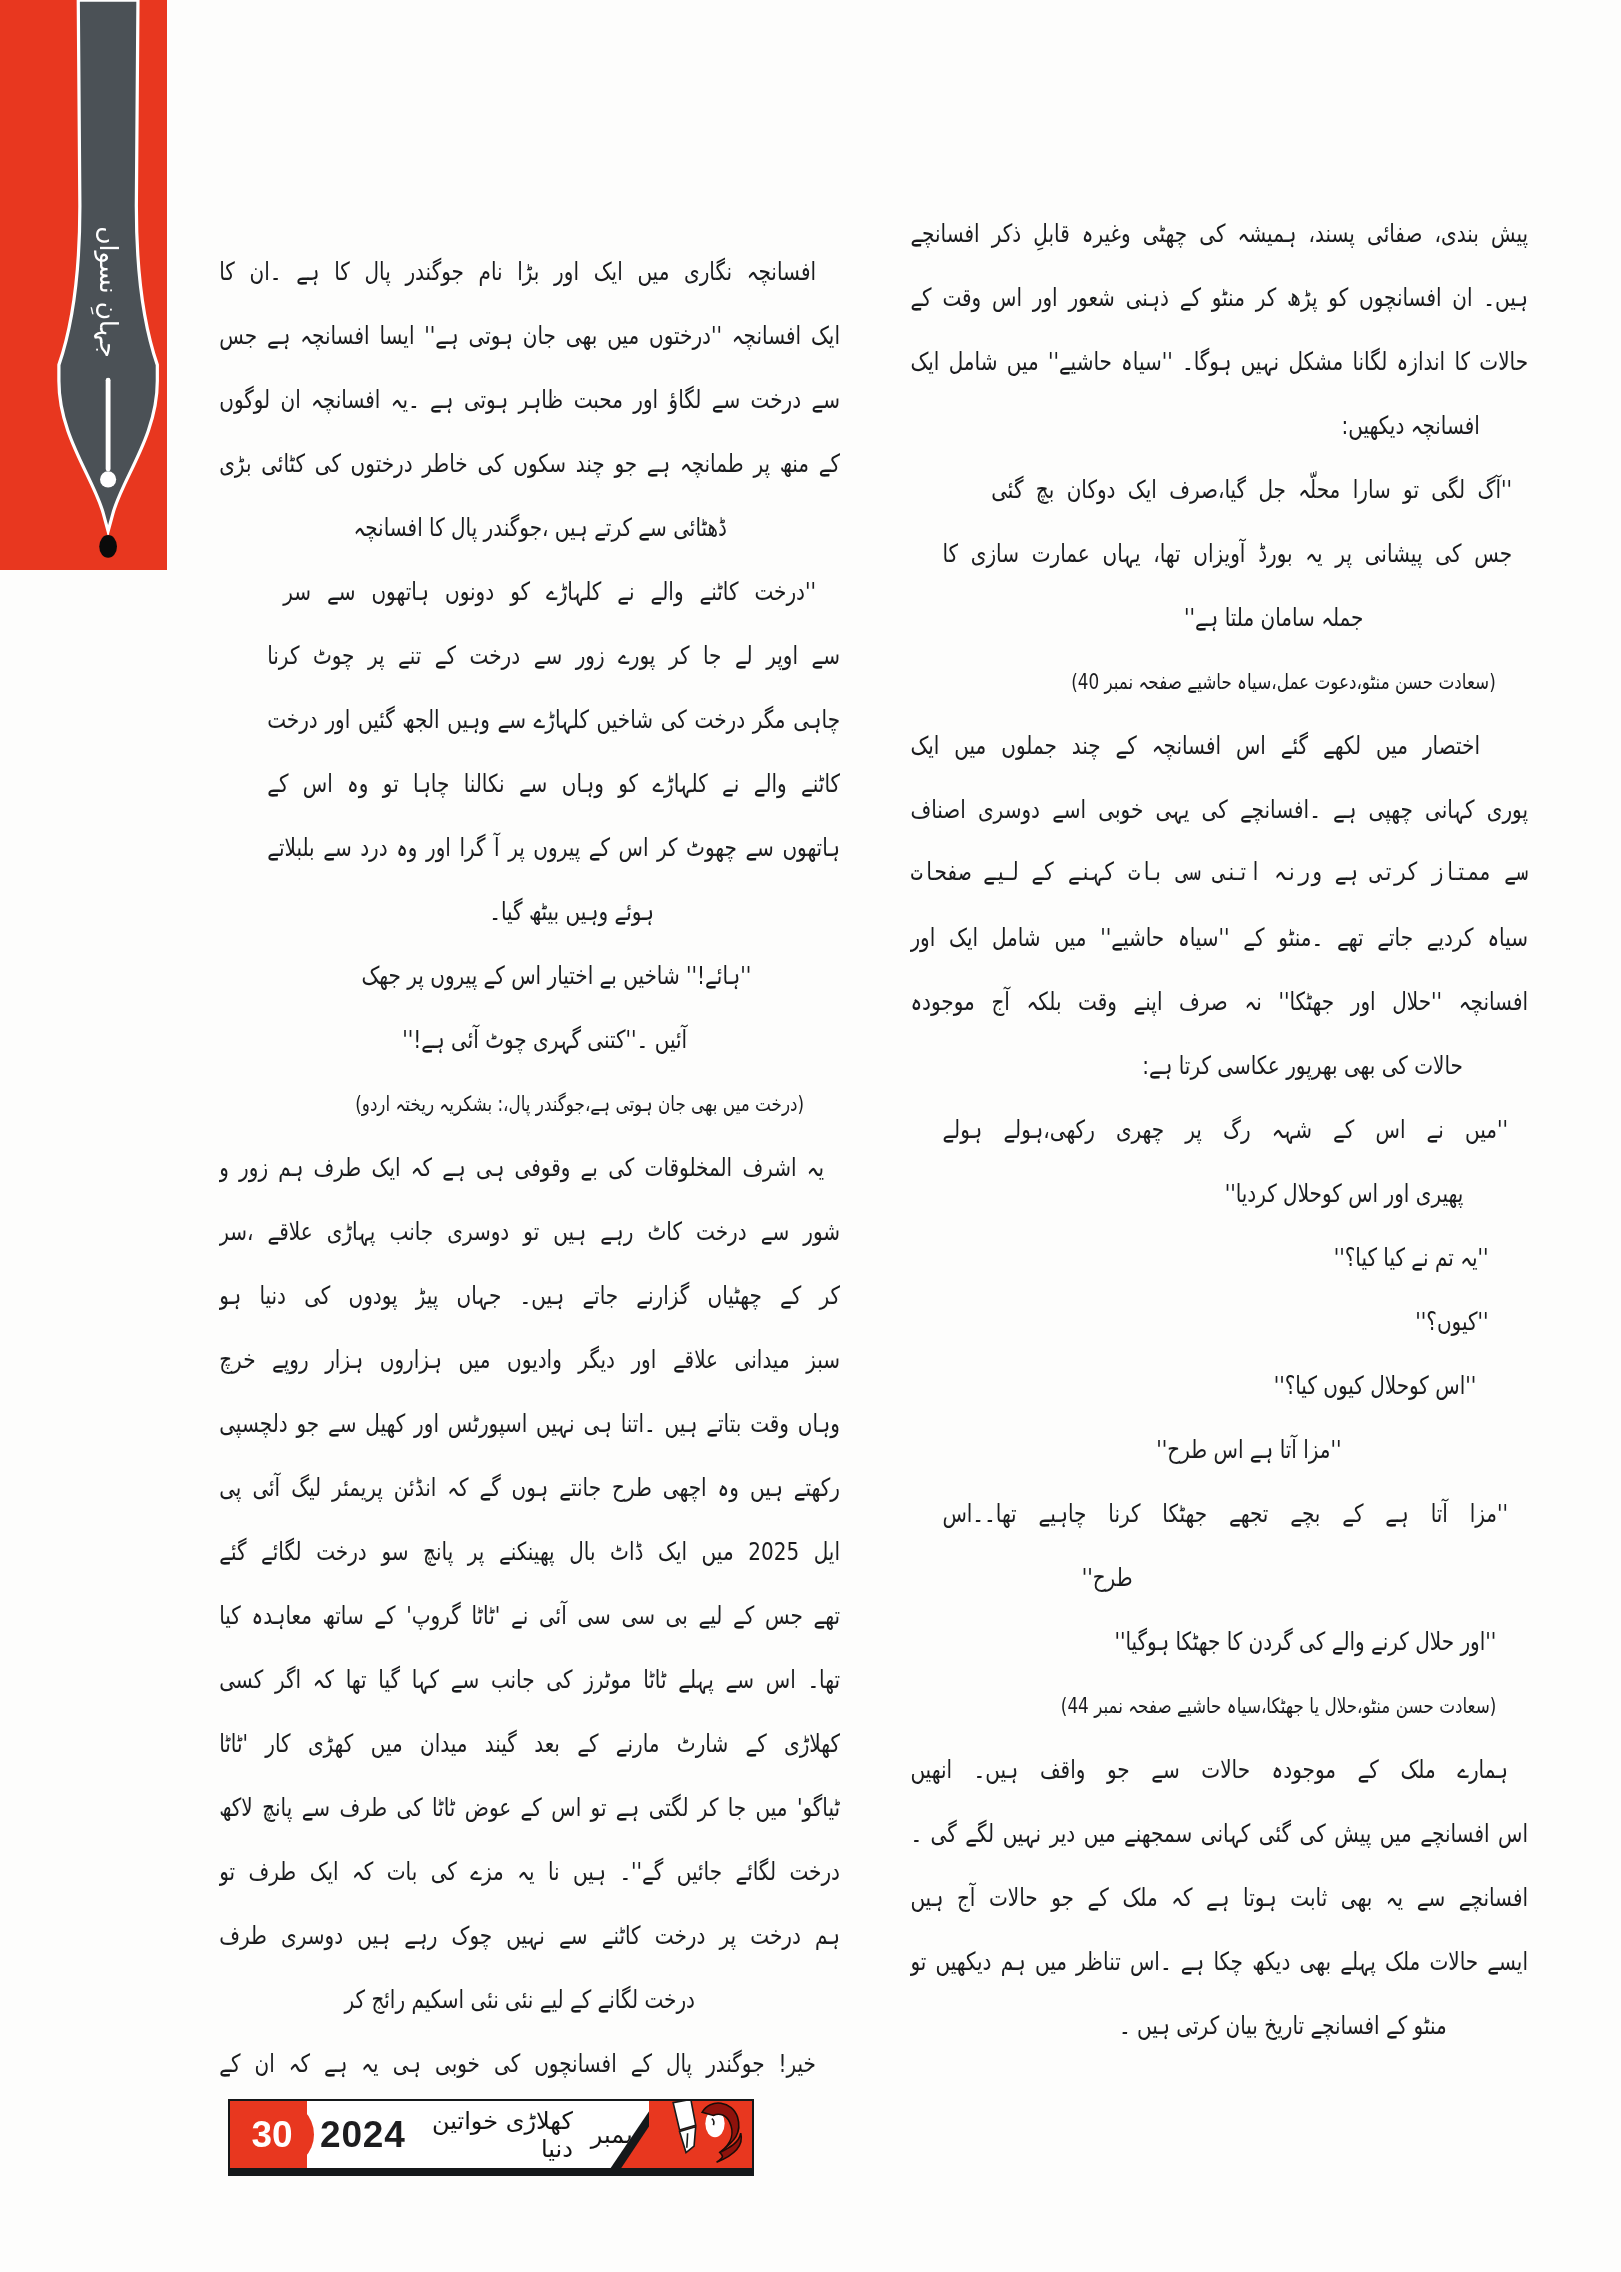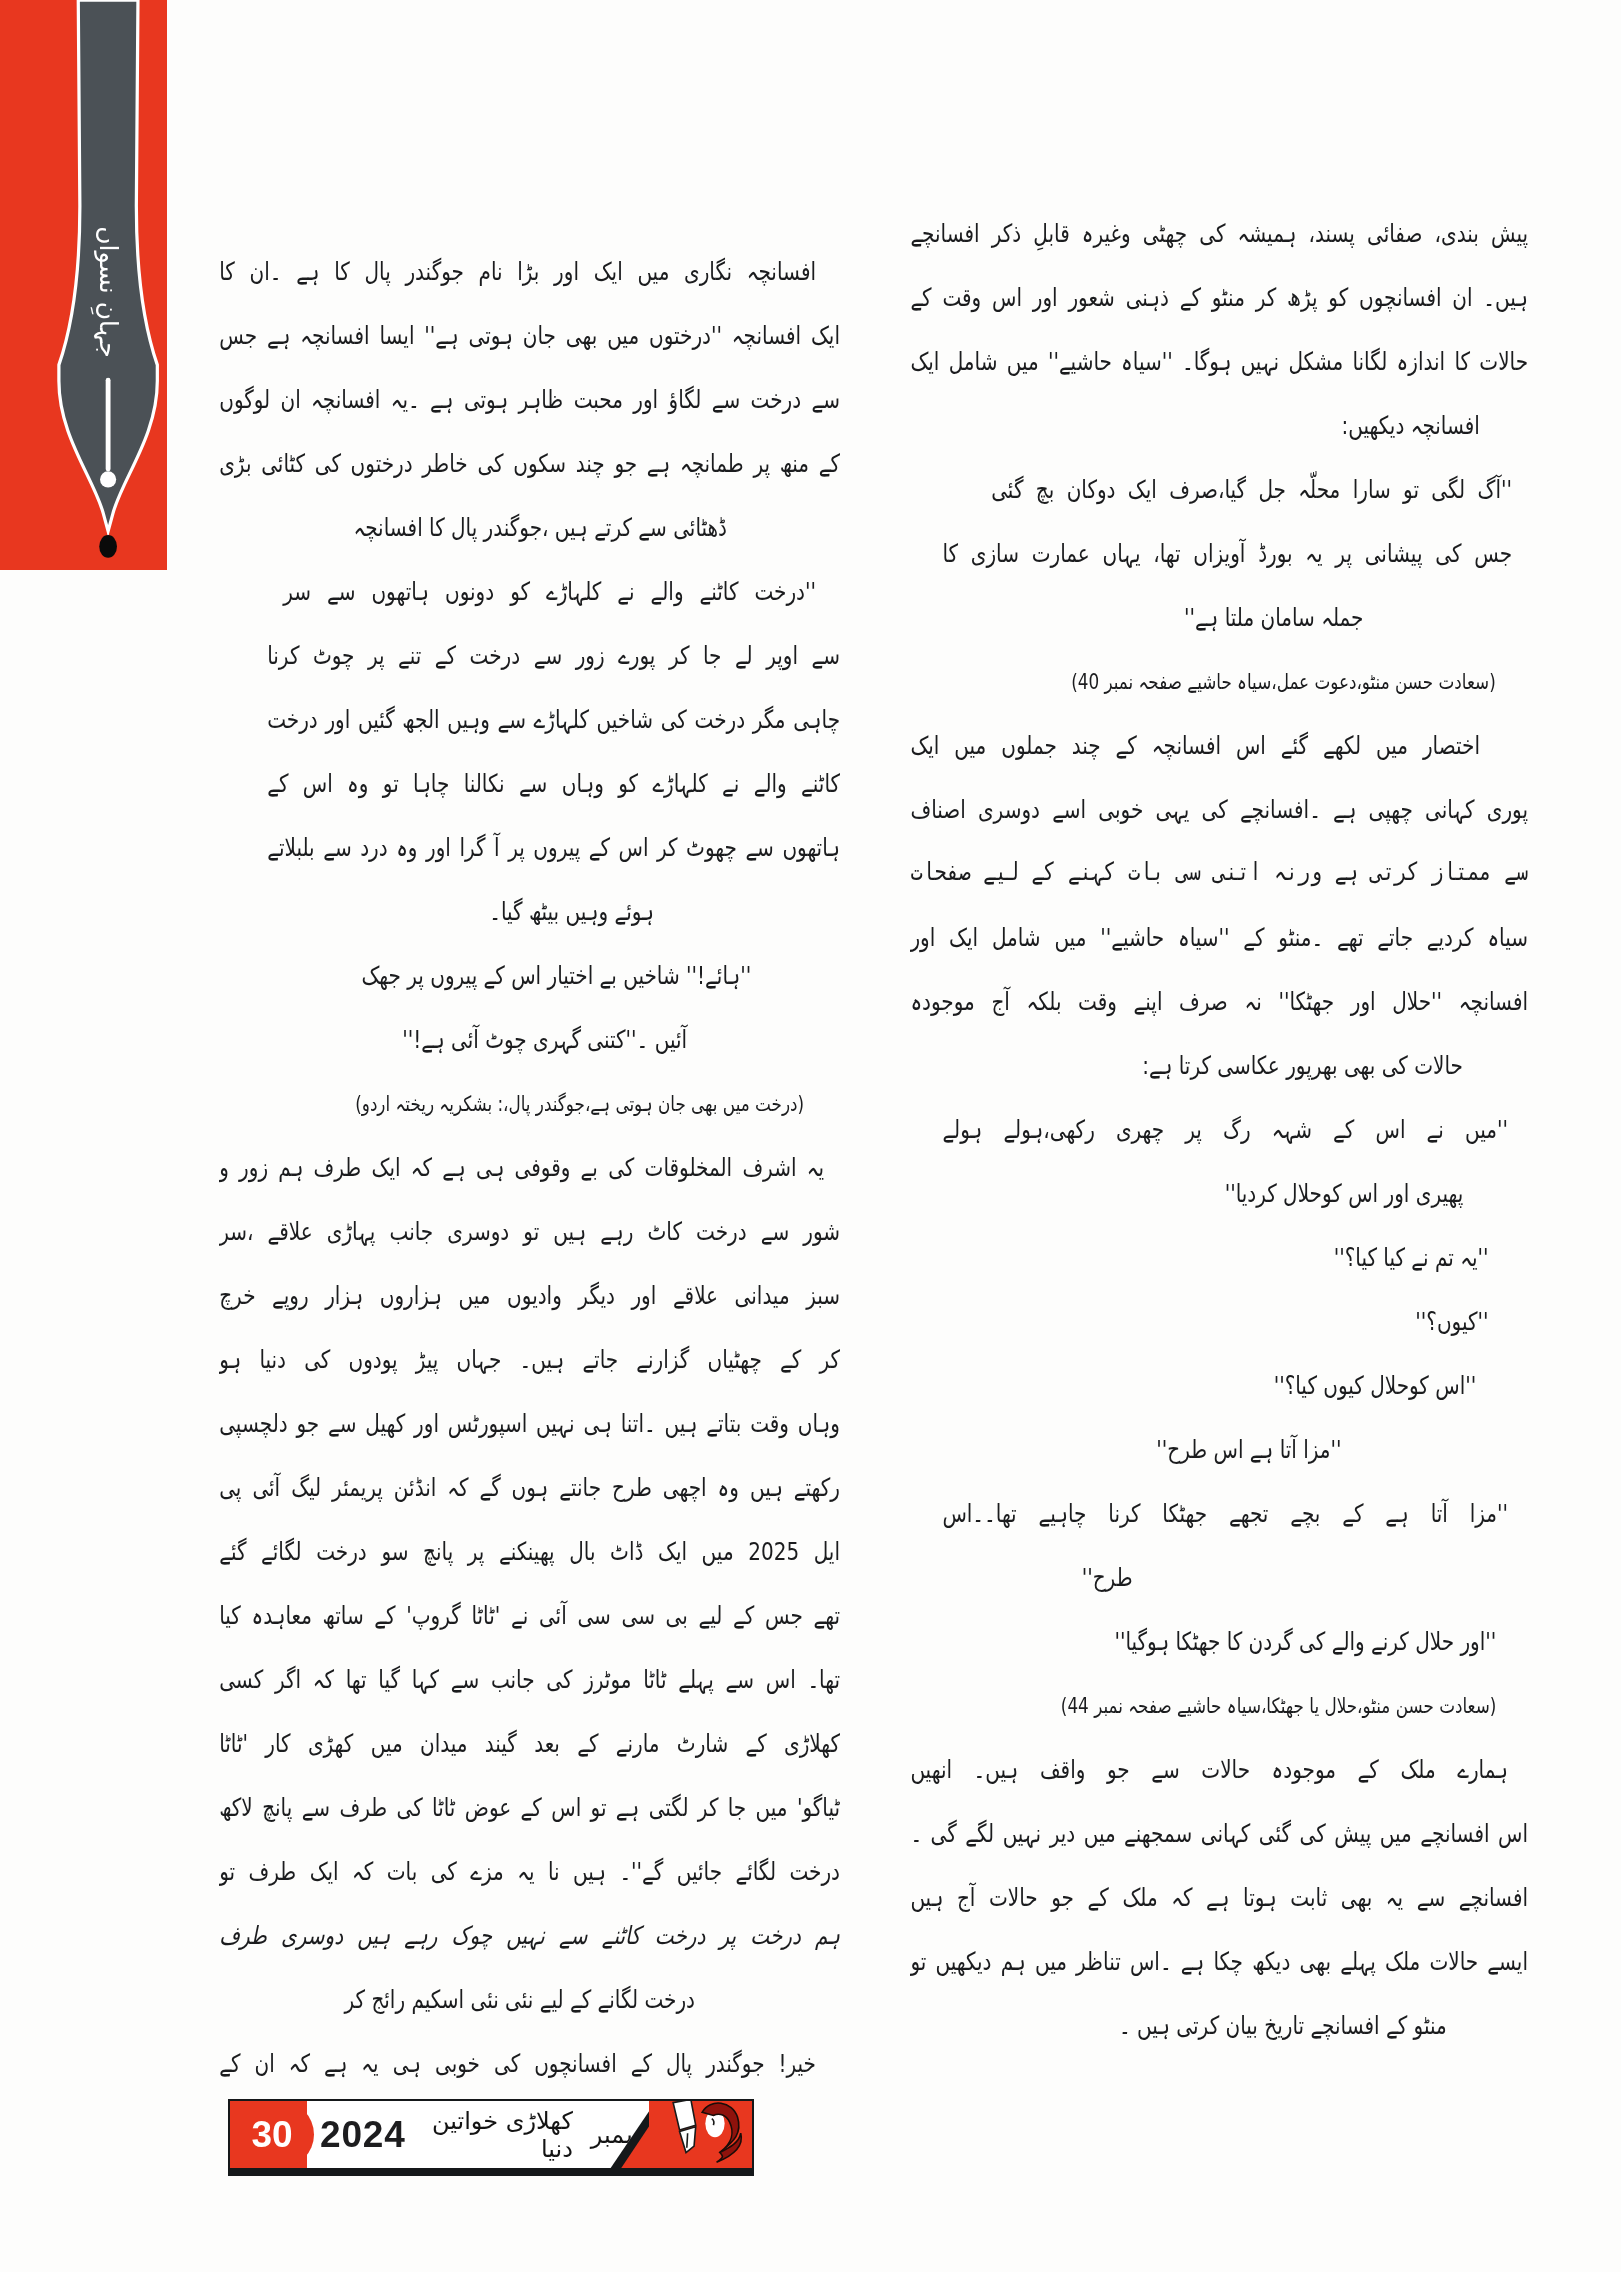--- a/index.html
+++ b/index.html
@@ -90,31 +90,31 @@
       <div class="line" style="height: 64px; line-height: 64px; padding-right: 0px; padding-left: 48px;"><span class="ln j" style="width: 716px;">سے اوپر لے جا کر پورے زور سے درخت کے تنے پر چوٹ کرنا</span></div>
       <div class="line" style="height: 64px; line-height: 64px; padding-right: 0px; padding-left: 48px;"><span class="ln j" style="width: 716px;">چاہی مگر درخت کی شاخیں کلہاڑے سے وہیں الجھ گئیں اور درخت</span></div>
       <div class="line" style="height: 64px; line-height: 64px; padding-right: 0px; padding-left: 48px;"><span class="ln j" style="width: 716px;">کاٹنے والے نے کلہاڑے کو وہاں سے نکالنا چاہا تو وہ اس کے</span></div>
       <div class="line" style="height: 64px; line-height: 64px; padding-right: 0px; padding-left: 48px;"><span class="ln j" style="width: 716px;">ہاتھوں سے چھوٹ کر اس کے پیروں پر آ گرا اور وہ درد سے بلبلاتے</span></div>
       <div class="line" style="height: 64px; line-height: 64px; padding-right: 186px; padding-left: 0px;"><span class="ln">ہوئے وہیں بیٹھ گیا۔</span></div>
       <div class="line" style="height: 64px; line-height: 64px; padding-right: 89px; padding-left: 0px;"><span class="ln">''ہائے!'' شاخیں بے اختیار اس کے پیروں پر جھک</span></div>
       <div class="line" style="height: 64px; line-height: 64px; padding-right: 153px; padding-left: 0px;"><span class="ln">آئیں ۔''کتنی گہری چوٹ آئی ہے!''</span></div>
       <div class="line attr" style="height: 64px; line-height: 64px; padding-right: 36px; padding-left: 0px;"><span class="ln">(درخت میں بھی جان ہوتی ہے،جوگندر پال،: بشکریہ ریختہ اردو)</span></div>
       <div class="line" style="height: 64px; line-height: 64px; padding-right: 16px; padding-left: 0px;"><span class="ln j" style="width: 756px;">یہ اشرف المخلوقات کی بے وقوفی ہی ہے کہ ایک طرف ہم زور و</span></div>
       <div class="line" style="height: 64px; line-height: 64px; padding-right: 0px; padding-left: 0px;"><span class="ln j" style="width: 776px;">شور سے درخت کاٹ رہے ہیں تو دوسری جانب پہاڑی علاقے ،سر</span></div>
+      <div class="line" style="height: 64px; line-height: 64px; padding-right: 0px; padding-left: 0px;"><span class="ln j" style="width: 776px;">کر کے چھٹیاں گزارنے جاتے ہیں۔ جہاں پیڑ پودوں کی دنیا ہو</span></div>
       <div class="line" style="height: 64px; line-height: 64px; padding-right: 0px; padding-left: 0px;"><span class="ln j" style="width: 776px;">سبز میدانی علاقے اور دیگر وادیوں میں ہزاروں ہزار روپے خرچ</span></div>
-      <div class="line" style="height: 64px; line-height: 64px; padding-right: 0px; padding-left: 0px;"><span class="ln j" style="width: 776px;">کر کے چھٹیاں گزارنے جاتے ہیں۔ جہاں پیڑ پودوں کی دنیا ہو</span></div>
       <div class="line" style="height: 64px; line-height: 64px; padding-right: 0px; padding-left: 0px;"><span class="ln j" style="width: 776px;">وہاں وقت بتاتے ہیں ۔اتنا ہی نہیں اسپورٹس اور کھیل سے جو دلچسپی</span></div>
       <div class="line" style="height: 64px; line-height: 64px; padding-right: 0px; padding-left: 0px;"><span class="ln j" style="width: 776px;">رکھتے ہیں وہ اچھی طرح جانتے ہوں گے کہ انڈئن پریمئر لیگ آئی پی</span></div>
       <div class="line" style="height: 64px; line-height: 64px; padding-right: 0px; padding-left: 0px;"><span class="ln j" style="width: 776px;">ایل 2025 میں ایک ڈاٹ بال پھینکنے پر پانچ سو درخت لگائے گئے</span></div>
       <div class="line" style="height: 64px; line-height: 64px; padding-right: 0px; padding-left: 0px;"><span class="ln j" style="width: 776px;">تھے جس کے لیے بی سی سی آئی نے 'ٹاٹا گروپ' کے ساتھ معاہدہ کیا</span></div>
       <div class="line" style="height: 64px; line-height: 64px; padding-right: 0px; padding-left: 0px;"><span class="ln j" style="width: 776px;">تھا۔ اس سے پہلے ٹاٹا موٹرز کی جانب سے کہا گیا تھا کہ اگر کسی</span></div>
       <div class="line" style="height: 64px; line-height: 64px; padding-right: 0px; padding-left: 0px;"><span class="ln j" style="width: 776px;">کھلاڑی کے شارٹ مارنے کے بعد گیند میدان میں کھڑی کار 'ٹاٹا</span></div>
       <div class="line" style="height: 64px; line-height: 64px; padding-right: 0px; padding-left: 0px;"><span class="ln j" style="width: 776px;">ٹیاگو' میں جا کر لگتی ہے تو اس کے عوض ٹاٹا کی طرف سے پانچ لاکھ</span></div>
       <div class="line" style="height: 64px; line-height: 64px; padding-right: 0px; padding-left: 0px;"><span class="ln j" style="width: 776px;">درخت لگائے جائیں گے''۔ ہیں نا یہ مزے کی بات کہ ایک طرف تو</span></div>
-      <div class="line" style="height: 64px; line-height: 64px; padding-right: 0px; padding-left: 0px; font-style: italic;"><span class="ln j" style="width: 776px;">ہم درخت پر درخت کاٹنے سے نہیں چوک رہے ہیں دوسری طرف</span></div>
+      <div class="line" style="height: 64px; line-height: 64px; padding-right: 0px; padding-left: 0px;"><span class="ln j" style="width: 776px;">ہم درخت پر درخت کاٹنے سے نہیں چوک رہے ہیں دوسری طرف</span></div>
       <div class="line" style="height: 64px; line-height: 64px; padding-right: 145px; padding-left: 0px;"><span class="ln">درخت لگانے کے لیے نئی نئی اسکیم رائج کر رہے ہیں ۔</span></div>
       <div class="line" style="height: 64px; line-height: 64px; padding-right: 24px; padding-left: 0px;"><span class="ln j" style="width: 746px;">خیر! جوگندر پال کے افسانچوں کی خوبی ہی یہ ہے کہ ان کے</span></div>
     </div>
 
   <footer class="footer-bar">
     <div class="f-edge"></div>
     <div class="f-white">
       <span class="f-year">2024</span>
       <span class="f-mag">کھلاڑی خواتین دنیا</span>
       <span class="f-month">دسمبر</span>

